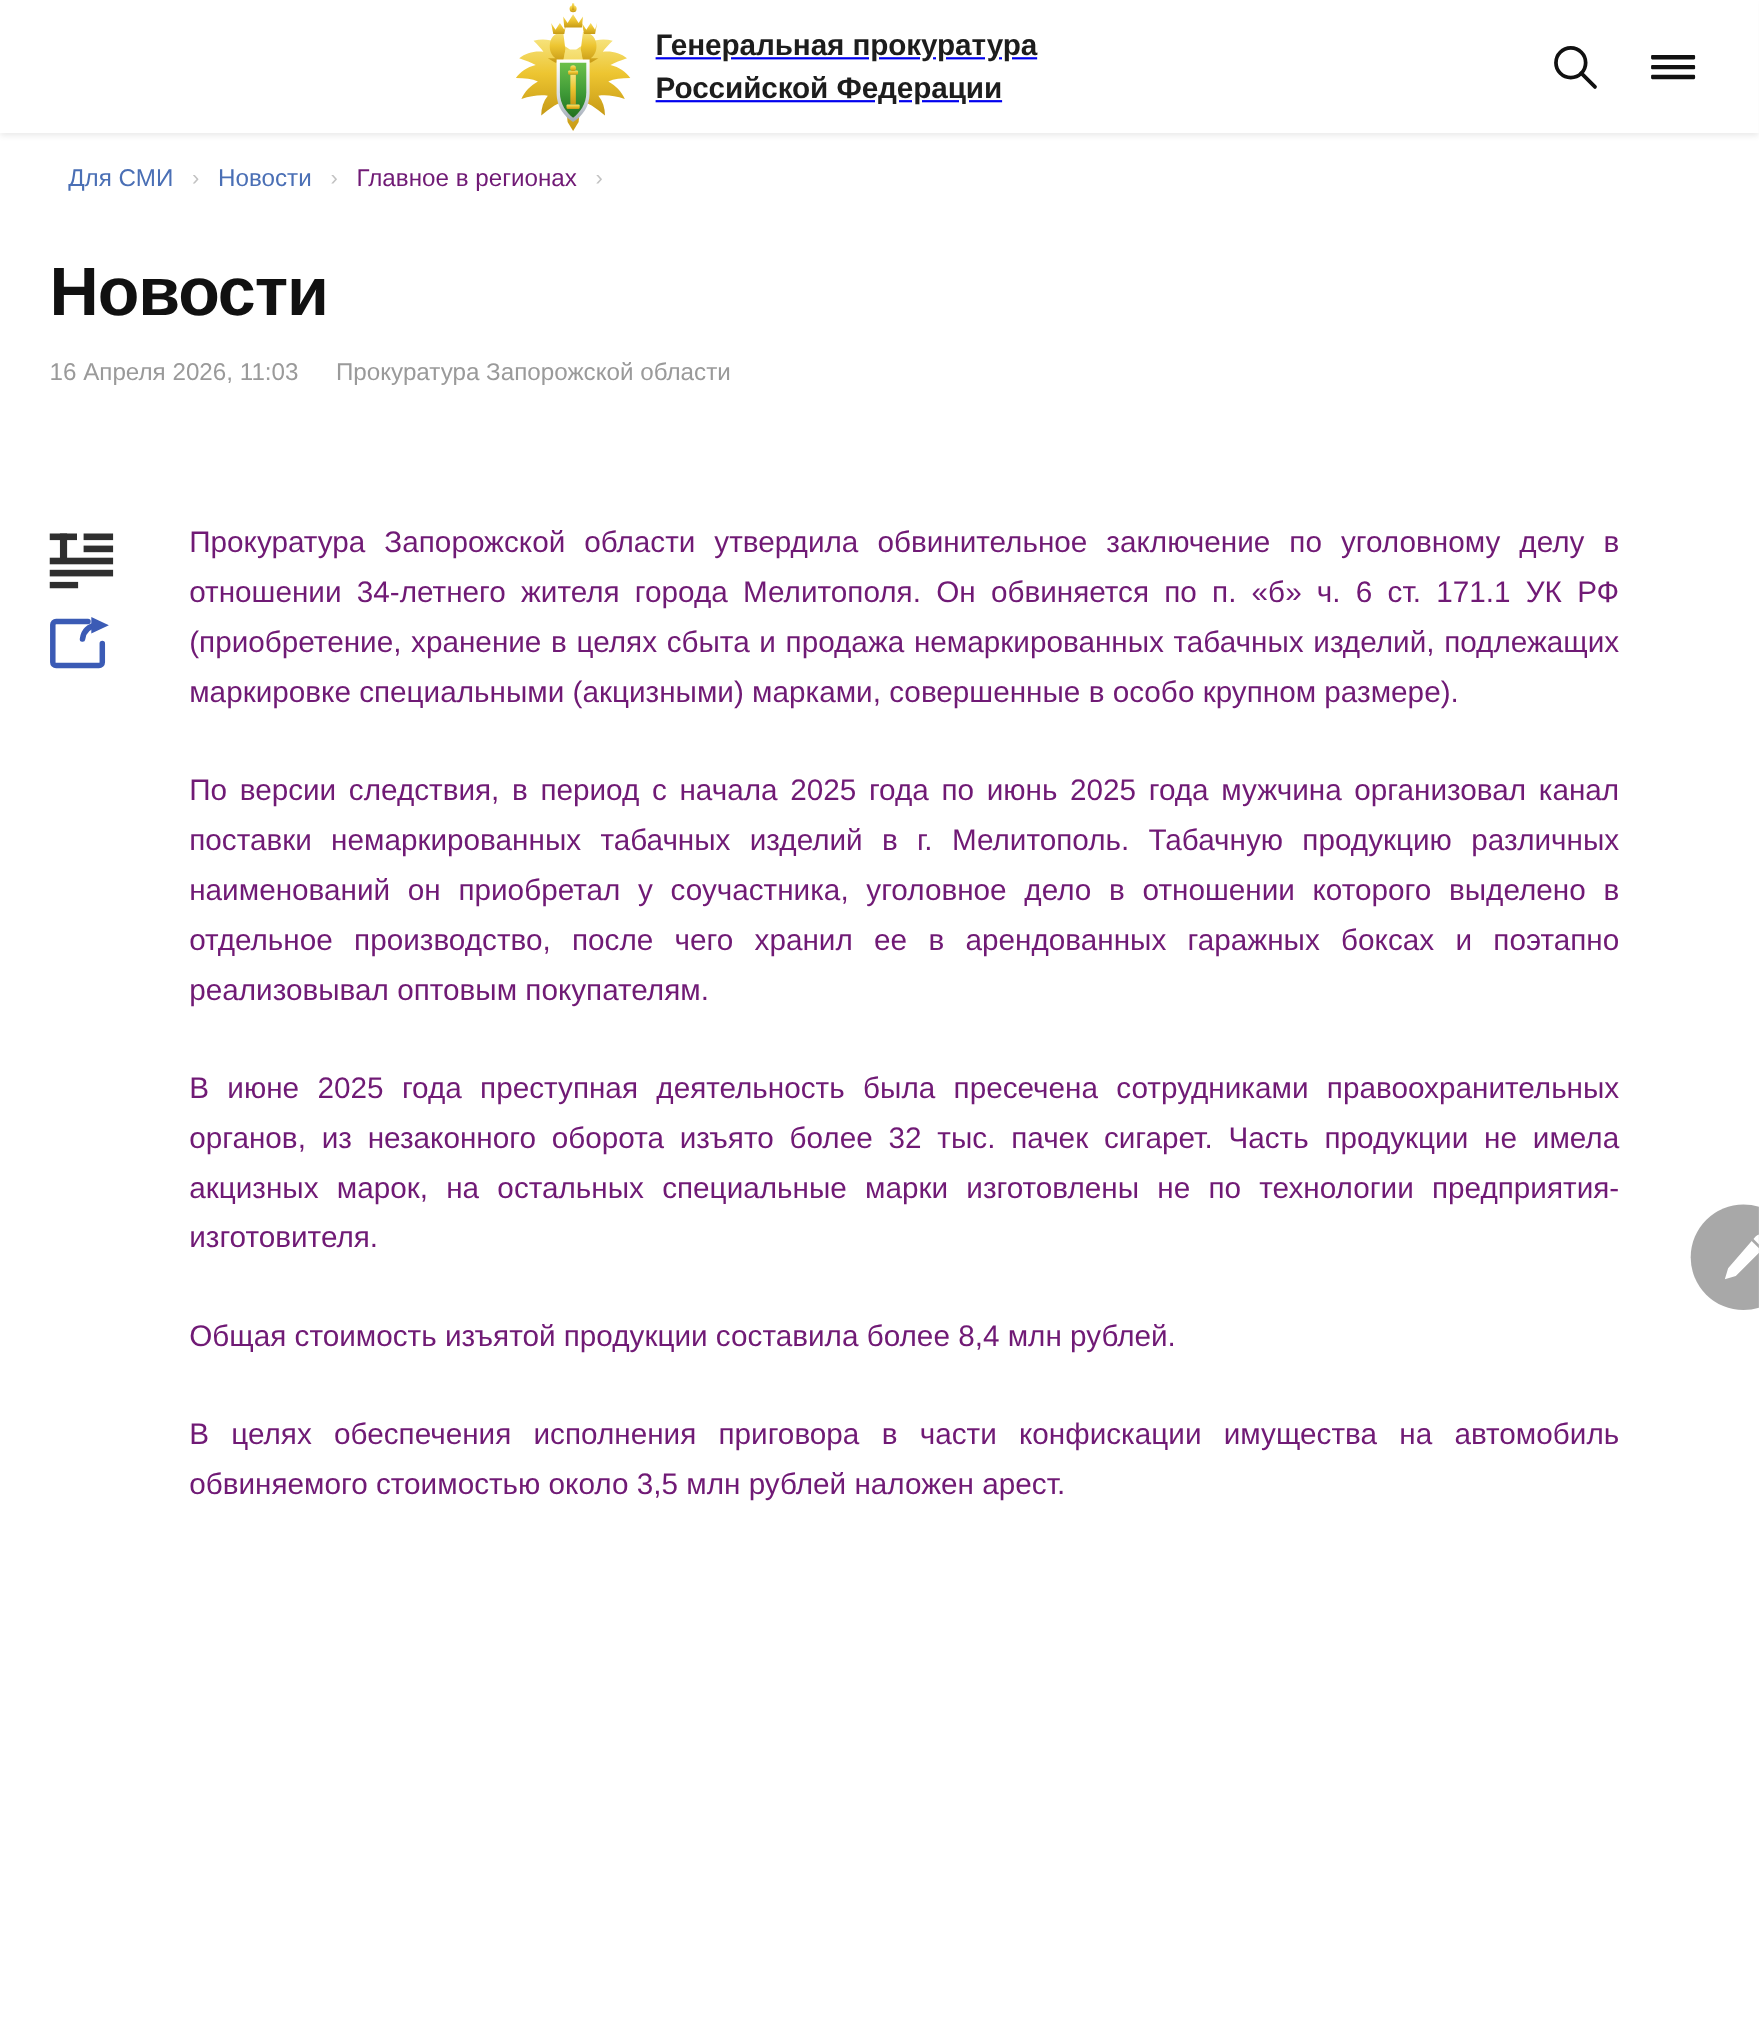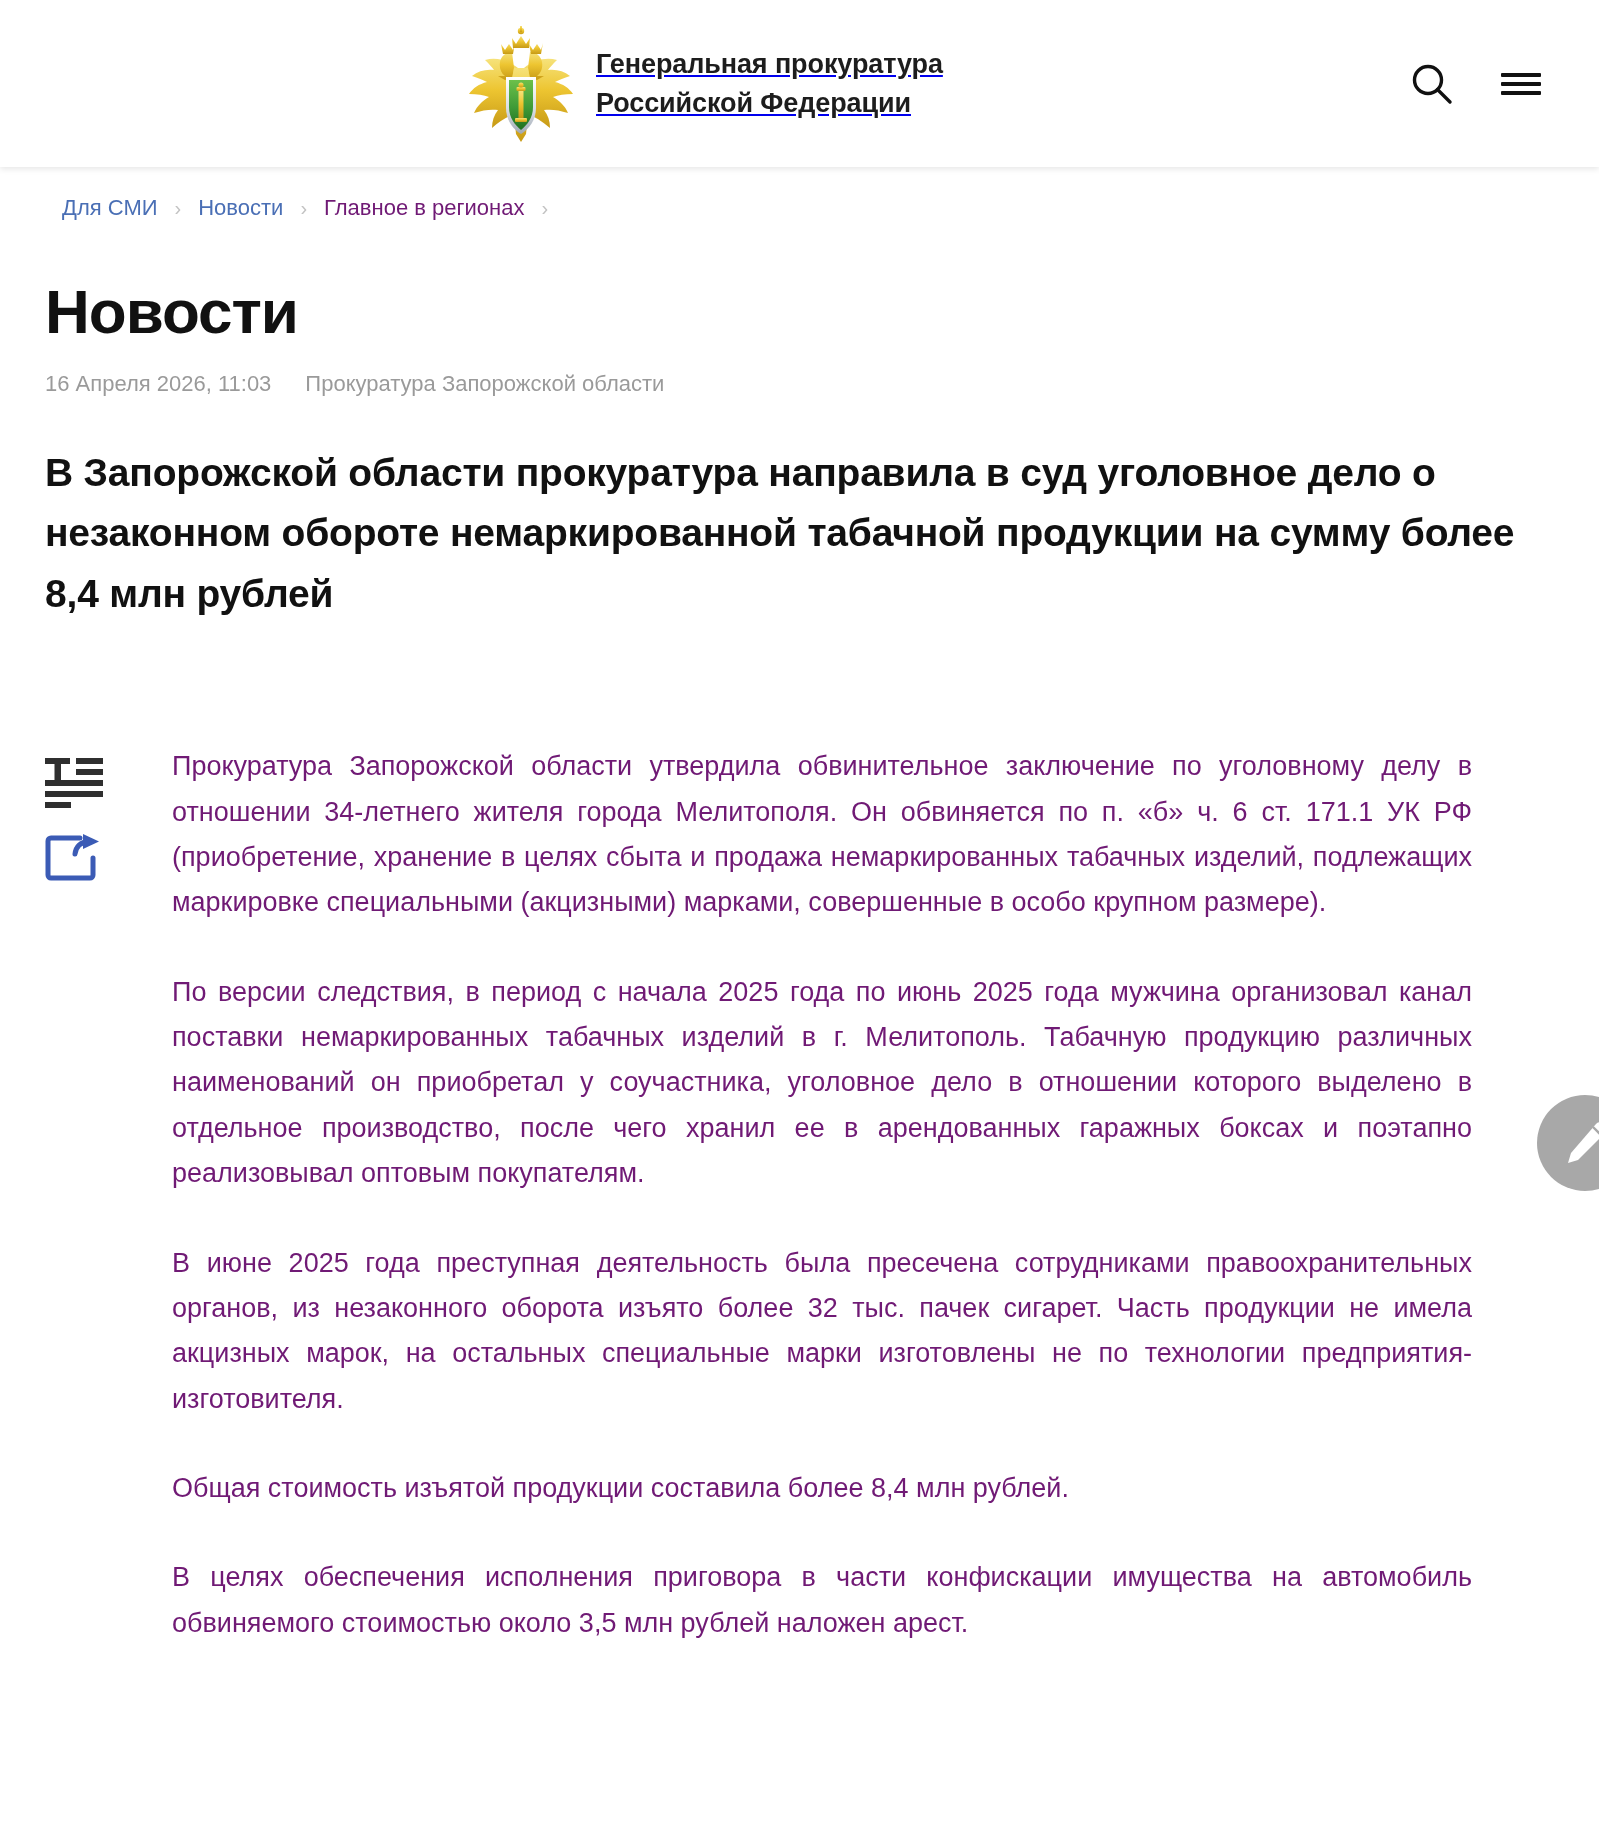--- a/index.html
+++ b/index.html
@@ -14,21 +14,21 @@
     min-height: 1834px;
     font-family: "Liberation Sans", "DejaVu Sans", sans-serif;
     color: #1a1a1a;
     position: relative;
     overflow-x: hidden;
   }
 
   
   .site-header {
     position: relative;
-    height: 167px;
+    height: 121px;
     background: #ffffff;
     display: flex;
     align-items: center;
     box-shadow: 0 2px 6px rgba(0,0,0,0.10);
     z-index: 20;
   }
   .brand {
     display: flex;
     align-items: center;
     gap: 22px;
@@ -281,21 +281,20 @@
   <a class="crumb muted" href="#">Главное в регионах</a>
   <span class="crumb-sep">›</span>
 </nav>
 
 <div class="page-wrap">
   <h1 class="page-title">Новости</h1>
   <div class="meta-row">
     <span>16 Апреля 2026, 11:03</span>
     <span>Прокуратура Запорожской области</span>
   </div>
-  <h2 class="article-title">В Запорожской области прокуратура направила в суд уголовное дело о незаконном обороте немаркированной табачной продукции на сумму более 8,4 млн рублей</h2>
 </div>
 
 <div class="article-area">
 
   <aside class="side-tools">
     <button class="tool-btn" aria-label="text settings">
       <svg width="58" height="52" viewBox="0 0 58 52" aria-hidden="true">
         <rect x="0" y="2" width="25" height="6" fill="#2f2f2f"></rect>
         <rect x="9.5" y="2" width="6.5" height="26" fill="#2f2f2f"></rect>
         <rect x="31" y="2" width="27" height="6" fill="#2f2f2f"></rect>

